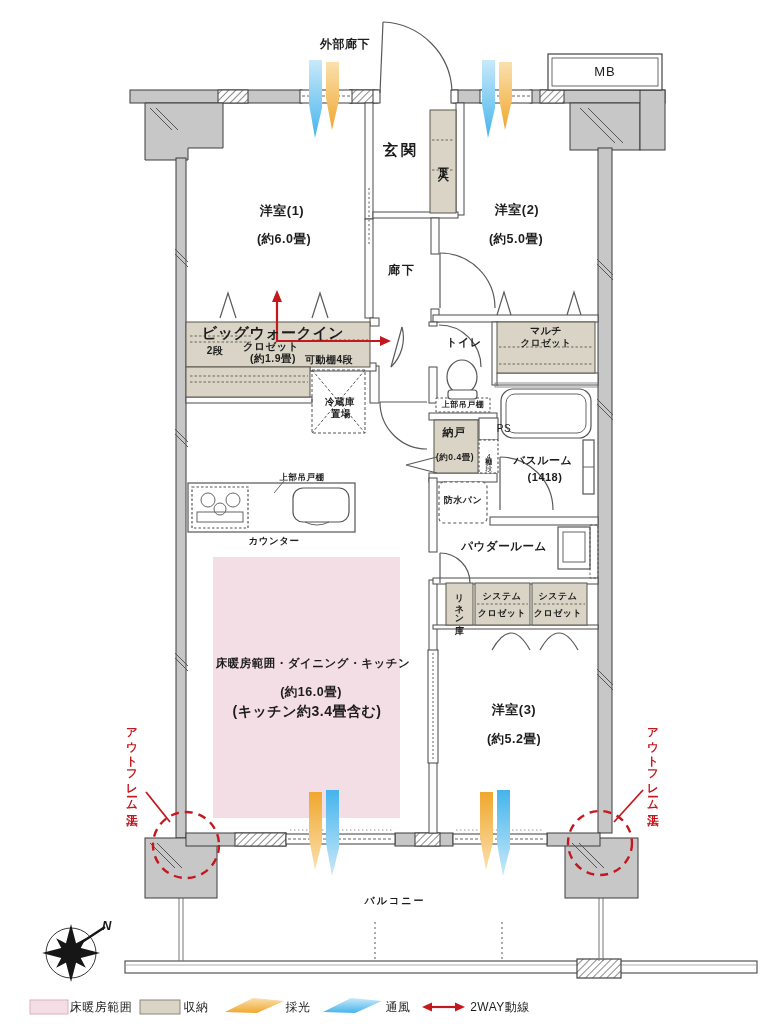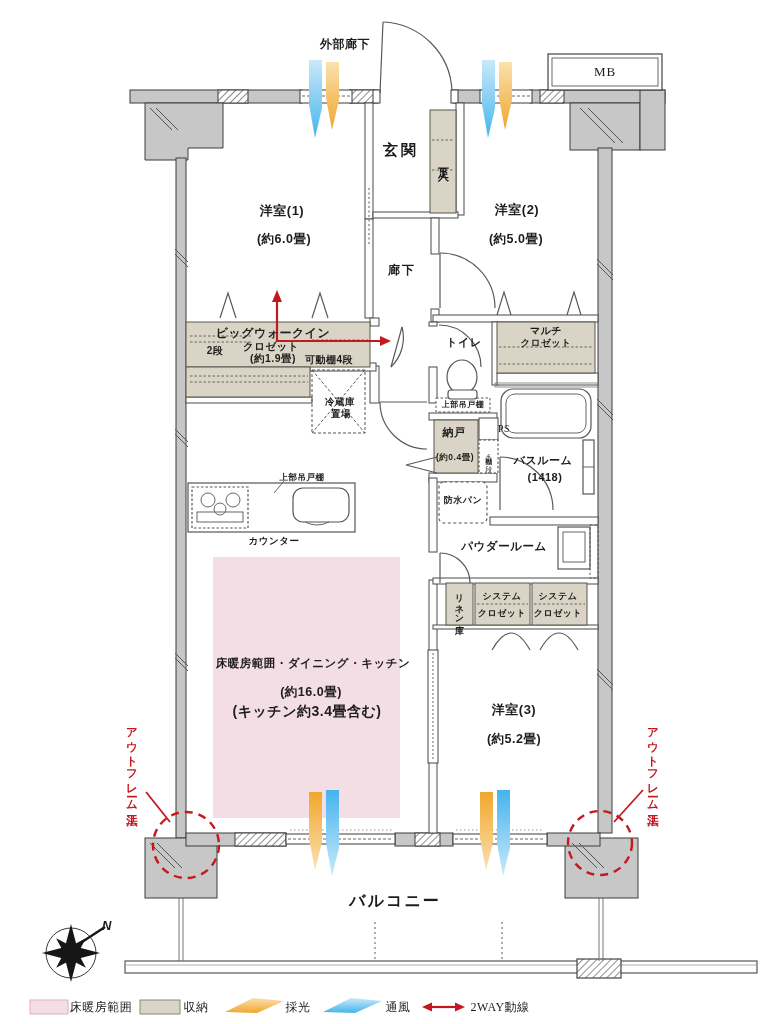--- a/index.html
+++ b/index.html
@@ -3,21 +3,21 @@
 <meta charset="utf-8">
 <style>
   html,body{margin:0;padding:0;background:#ffffff;}
   #stage{position:relative;width:775px;height:1024px;background:#fff;overflow:hidden;
          font-family:"Liberation Sans","DejaVu Sans",sans-serif;}
   #plan-svg{position:absolute;left:0;top:0;}
   .lbl{position:absolute;transform:translate(-50%,-50%);white-space:nowrap;color:#1c1c1c;
        font-weight:bold;text-align:center;line-height:1.2;letter-spacing:0.5px;}
   .vert{writing-mode:vertical-rl;text-orientation:upright;letter-spacing:1px;}
   .red{color:#c4181f;}
-  .thin{font-weight:normal;font-family:Liberation Serif, serif;}
+  .thin{font-weight:normal;}
 </style>
 </head>
 <body>
 
 <div id="stage">
 
 <svg id="plan-svg" width="775" height="1024" viewBox="0 0 775 1024">
   <defs>
     <pattern id="hatch" patternUnits="userSpaceOnUse" width="5" height="5" patternTransform="rotate(45)">
       <rect width="5" height="5" fill="#ffffff"></rect>
@@ -311,21 +311,21 @@
 <div class="lbl thin" style="left:605px;top:72px;font-size:13px;letter-spacing:1px">MB</div>
 <div class="lbl" style="left:401px;top:150px;font-size:15px;letter-spacing:3px">玄関</div>
 <div class="lbl vert" style="left:443px;top:160px;font-size:11px">下足入</div>
 
 <div class="lbl" style="left:282px;top:211px;font-size:13px">洋室(1)</div>
 <div class="lbl" style="left:284px;top:239px;font-size:12.5px">(約6.0畳)</div>
 <div class="lbl" style="left:517px;top:210px;font-size:13px">洋室(2)</div>
 <div class="lbl" style="left:516px;top:239px;font-size:12.5px">(約5.0畳)</div>
 <div class="lbl" style="left:402px;top:270px;font-size:12px;letter-spacing:2px">廊下</div>
 
-<div class="lbl" style="left:273px;top:333px;font-size:12px">ビッグウォークイン</div>
+<div class="lbl" style="left:273px;top:333px;font-size:15px">ビッグウォークイン</div>
 <div class="lbl" style="left:271px;top:346px;font-size:10.5px">クロゼット</div>
 <div class="lbl" style="left:273px;top:358px;font-size:10.5px">(約1.9畳)</div>
 <div class="lbl" style="left:215px;top:351px;font-size:10px">2段</div>
 <div class="lbl" style="left:329px;top:360px;font-size:10px">可動棚4段</div>
 
 <div class="lbl" style="left:340px;top:402px;font-size:9.5px">冷蔵庫</div>
 <div class="lbl" style="left:341px;top:414px;font-size:9.5px">置場</div>
 
 <div class="lbl" style="left:546px;top:331px;font-size:10px">マルチ</div>
 <div class="lbl" style="left:546px;top:343px;font-size:9.5px">クロゼット</div>
@@ -351,21 +351,21 @@
 
 <div class="lbl" style="left:313px;top:664px;font-size:11.5px">床暖房範囲・ダイニング・キッチン</div>
 <div class="lbl" style="left:311px;top:692px;font-size:12.5px">(約16.0畳)</div>
 <div class="lbl" style="left:307px;top:711px;font-size:14px">(キッチン約3.4畳含む)</div>
 <div class="lbl" style="left:302px;top:477px;font-size:8.5px">上部吊戸棚</div>
 <div class="lbl" style="left:274px;top:541px;font-size:9.5px">カウンター</div>
 
 <div class="lbl" style="left:514px;top:710px;font-size:13px">洋室(3)</div>
 <div class="lbl" style="left:514px;top:739px;font-size:12.5px">(約5.2畳)</div>
 
-<div class="lbl" style="left:395px;top:901px;font-size:16px;letter-spacing:2px">バルコニー</div>
+<div class="lbl" style="left:395px;top:901px;font-size:10px;letter-spacing:2px">バルコニー</div>
 
 <div class="lbl vert red" style="left:131px;top:763px;font-size:11.5px">アウトフレーム工法</div>
 <div class="lbl vert red" style="left:652px;top:763px;font-size:11.5px">アウトフレーム工法</div>
 
 <div class="lbl" style="left:107px;top:926px;font-size:13px;font-style:italic">N</div>
 
 <div class="lbl thin" style="left:101px;top:1007px;font-size:12px">床暖房範囲</div>
 <div class="lbl thin" style="left:196px;top:1007px;font-size:12px">収納</div>
 <div class="lbl thin" style="left:298px;top:1007px;font-size:12px">採光</div>
 <div class="lbl thin" style="left:398px;top:1007px;font-size:12px">通風</div>

